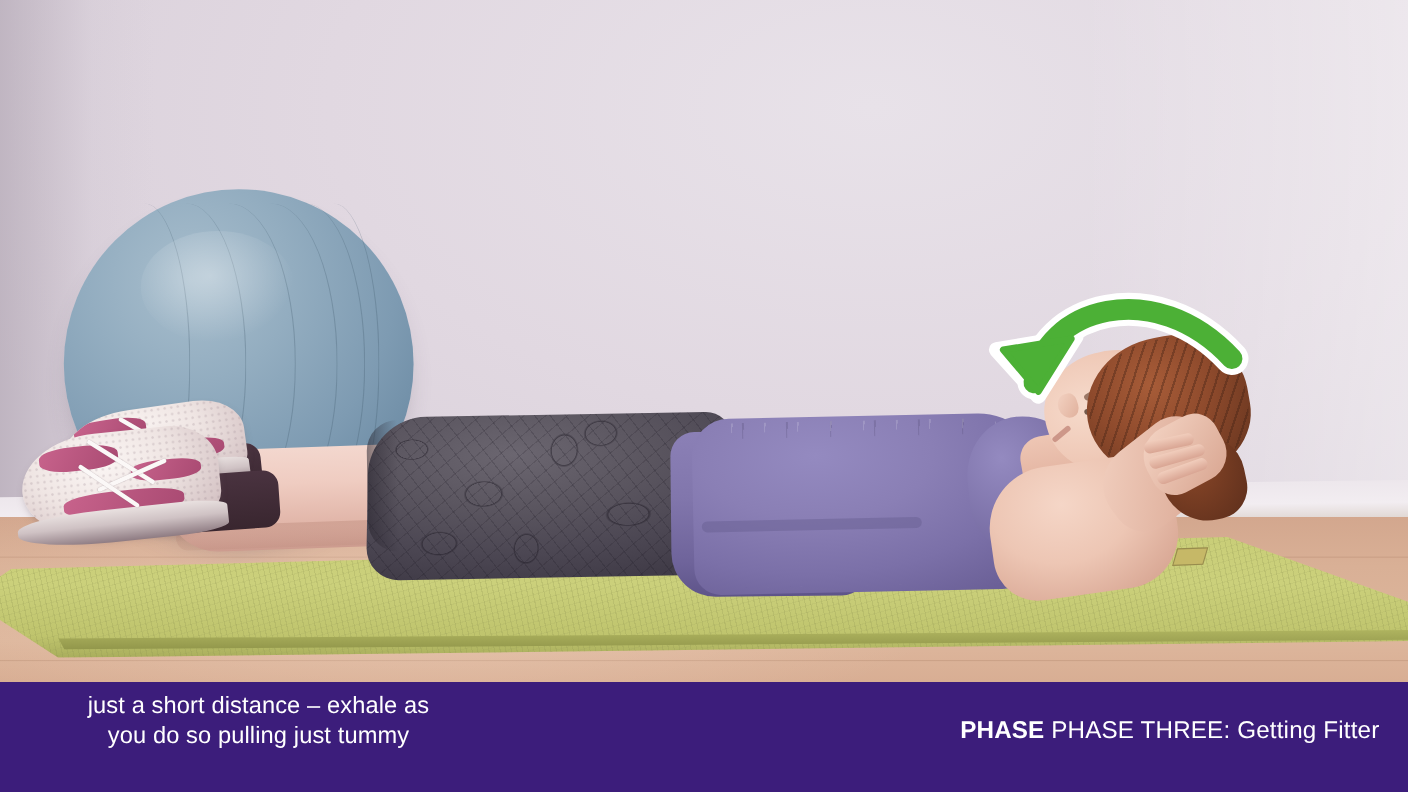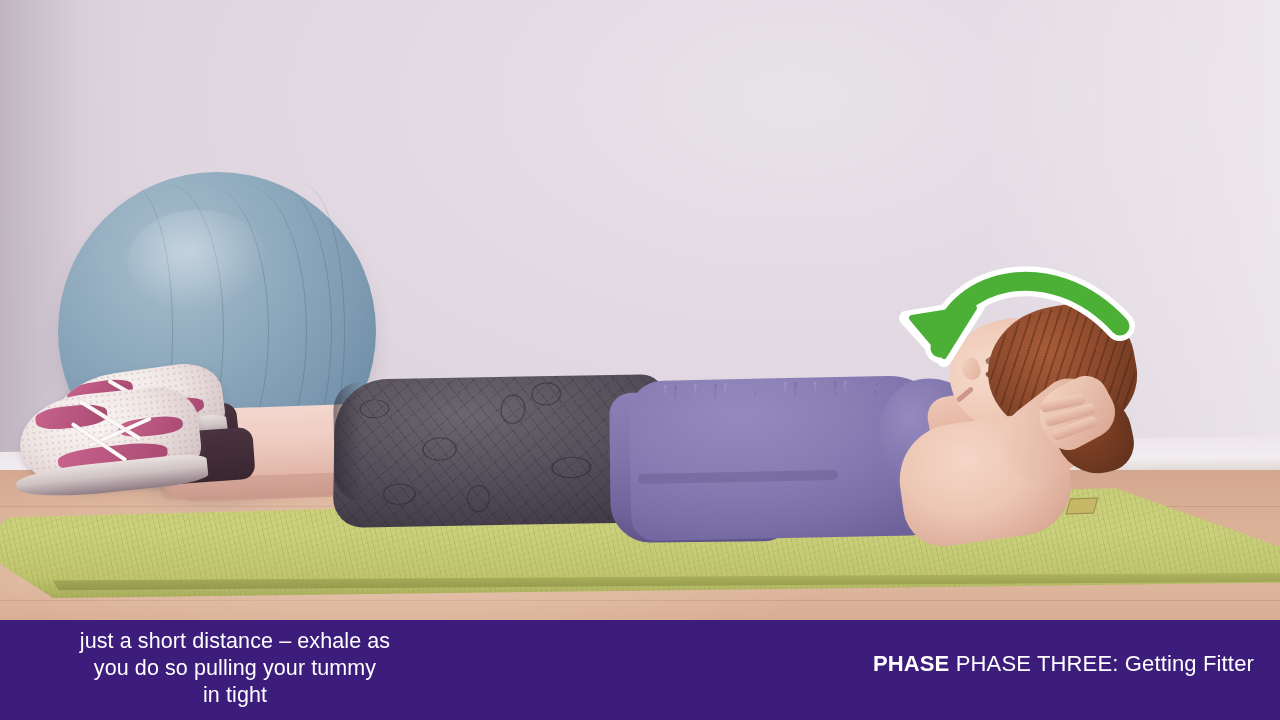--- a/index.html
+++ b/index.html
@@ -508,21 +508,20 @@
     <path d="M 40 100 C 48 32, 150 2, 220 78" fill="none" stroke="#FFFFFF" stroke-width="30" stroke-linecap="round"></path>
     <polygon points="44,112 6,70 78,58" fill="#FFFFFF" stroke="#FFFFFF" stroke-width="14" stroke-linejoin="round"></polygon>
 
     <path d="M 40 100 C 48 32, 150 2, 220 78" fill="none" stroke="#4CB036" stroke-width="19" stroke-linecap="round"></path>
     <polygon points="44,108 12,70 74,60" fill="#4CB036" stroke="#4CB036" stroke-width="6" stroke-linejoin="round"></polygon>
   </svg>
 
   <div class="caption-bar">
     <div class="caption-left">
       <span class="ln">just a short distance – exhale as</span>
-      <span class="ln">you do so pulling your tummy</span>
-      <span class="ln">in tight</span>
+      <span class="ln">you do so pulling just tummy</span>
     </div>
     <div class="caption-right">
       <span class="brand">PHASE</span><span> PHASE THREE: Getting Fitter</span>
     </div>
   </div>
 
 </div>
 
 </body></html>

